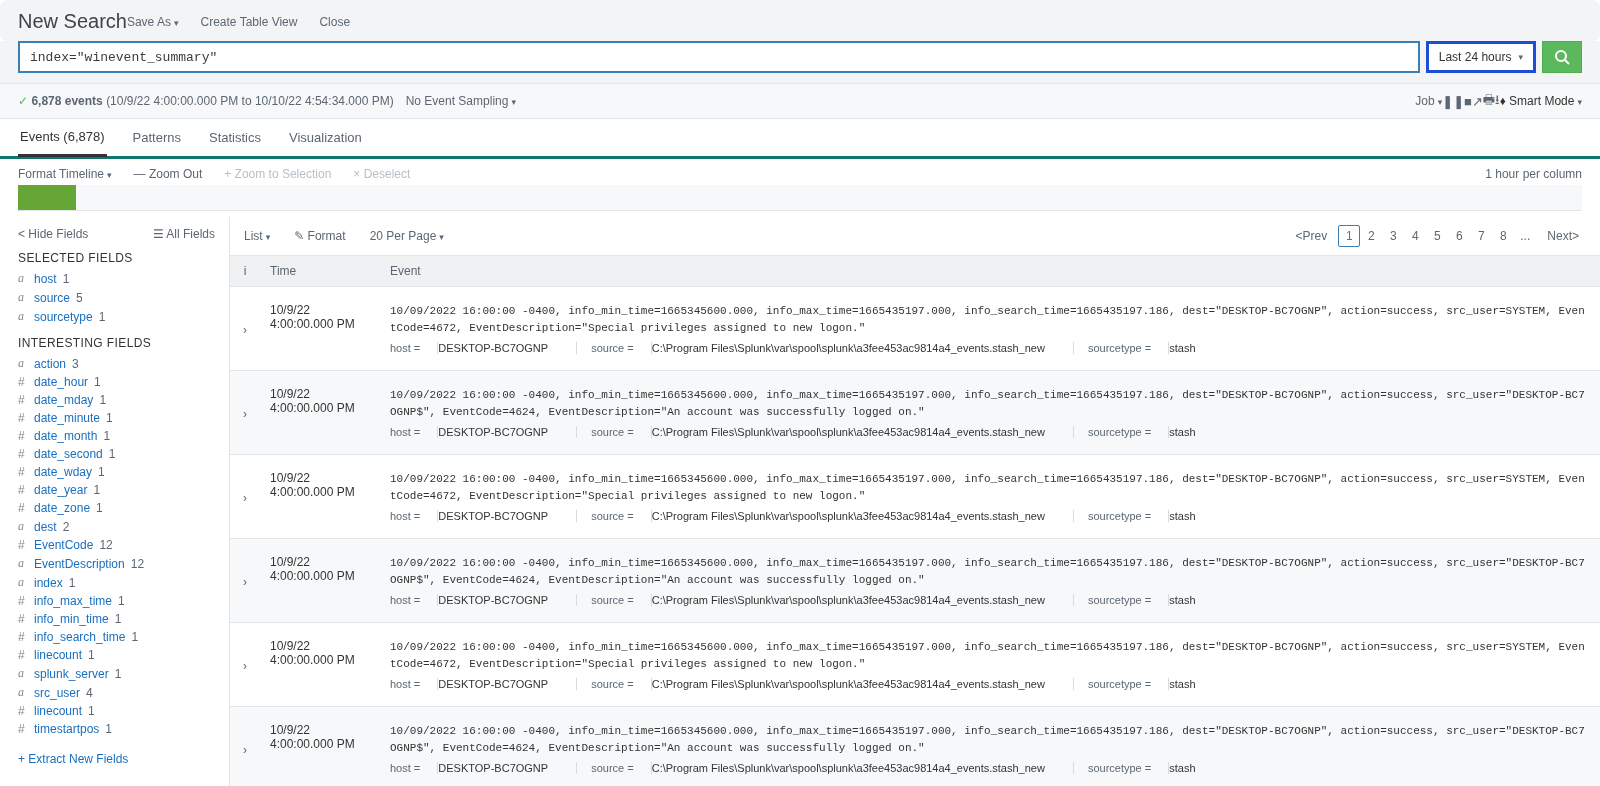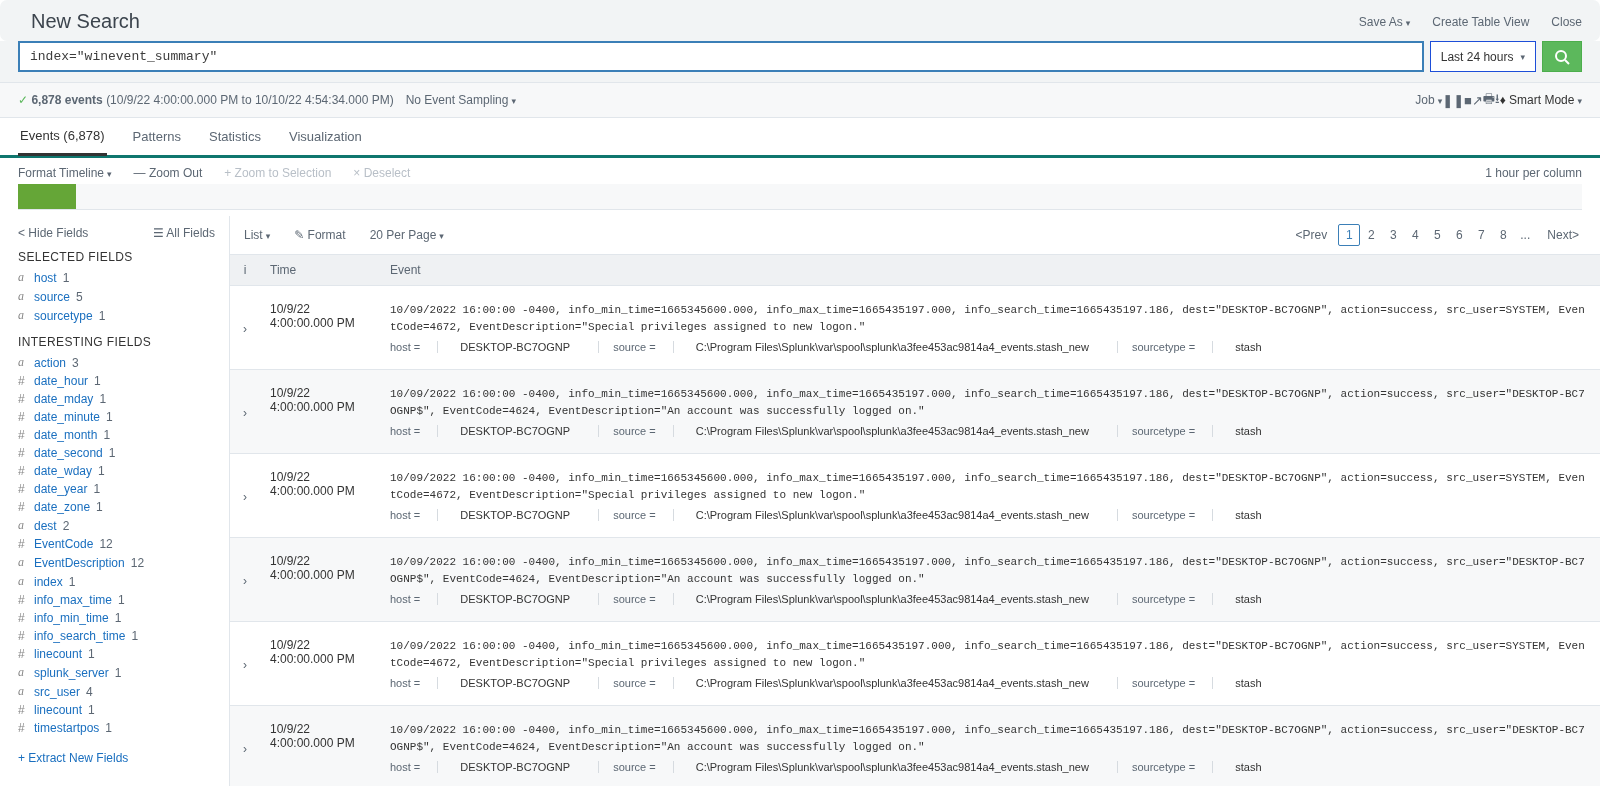--- a/index.html
+++ b/index.html
@@ -1,25 +1,25 @@
 <!DOCTYPE html>
 <html><head>
 <meta charset="utf-8">
 <style>
   * { box-sizing: border-box; margin: 0; padding: 0; }
   body { font-family: "Helvetica Neue", Arial, sans-serif; font-size: 12px; color: #333; background: #fff; }
 
-  .topbar { display: flex; align-items: center; justify-content: space-between; padding: 10px 18px 8px 31px; background: #f2f4f5; border-radius: 7px; }
+  .topbar { display: flex; align-items: center; justify-content: flex-start; padding: 10px 18px 8px 18px; background: #f2f4f5; border-radius: 7px; }
   .page-title { font-size: 20px; font-weight: 400; color: #3c444d; }
   .top-links { display: flex; gap: 22px; color: #5c6773; font-size: 12px; }
   .top-links span { cursor: pointer; }
 
   .search-row { display: flex; align-items: stretch; padding: 0 18px 10px 18px; gap: 6px; background: #f2f4f5; }
   .search-input { flex: 1; border: 2px solid #3b7fb7; padding: 6px 10px; font-family: "Consolas","Courier New",monospace; font-size: 13px; color: #3c3c3c; background: #fff; }
-  .time-picker { border: 1px solid #1d4ed8; background: #fff; color: #333; padding: 6px 10px; font-size: 12px; display: flex; align-items: center; gap: 4px; cursor: pointer; }
+  .time-picker { border: 3px solid #1d4ed8; background: #fff; color: #333; padding: 6px 10px; font-size: 12px; display: flex; align-items: center; gap: 4px; cursor: pointer; }
   .search-btn { background: #5cb85c; border: 1px solid #4cae4c; color: #fff; width: 40px; display: flex; align-items: center; justify-content: center; cursor: pointer; }
 
   .status-row { display: flex; align-items: center; justify-content: space-between; padding: 6px 18px; background: #f7f8f9; border-top: 1px solid #e1e6eb; border-bottom: 1px solid #e1e6eb; color: #5c6773; font-size: 12px; }
   .status-left { display: flex; align-items: center; gap: 12px; }
   .status-left .check { color: #5cb85c; }
   .status-right { display: flex; align-items: center; gap: 0; }
   .icon-btn { color: #5c6773; cursor: pointer; font-size: 13px; }
   .smart-mode { color: #333; }
 
   .tabs-row { display: flex; align-items: center; gap: 24px; padding: 0 18px; border-bottom: 3px solid #0f766e; }
@@ -64,21 +64,21 @@
   .ev-row.alt { background: #f7f8f9; }
   .ev-row .col-exp { color: #5c6773; cursor: pointer; padding-top: 2px; }
   .ev-row .col-time { color: #333; }
   .ev-row .col-time .d { color: #333; }
   .ev-row .col-time .t { color: #333; }
   .ev-row .raw { font-family: "Consolas","Courier New",monospace; font-size: 11px; color: #333; white-space: normal; word-break: break-all; line-height: 1.5; margin-bottom: 6px; }
   .ev-row .meta { display: flex; flex-wrap: wrap; gap: 14px; font-size: 11px; color: #5c6773; }
   .ev-row .meta span { border-right: 1px solid #d6dbe0; padding-right: 14px; }
   .ev-row .meta span:last-child { border-right: none; }
   .ev-row .meta .k { color: #5c6773; }
-  .ev-row .meta .v { color: #333; margin-left: 22px; }
+  .ev-row .meta .v { color: #333; }
 
   .chev::after { content: "▾"; font-size: 9px; margin-left: 3px; color: #5c6773; }
 </style>
 </head>
 <body>
 
 <div class="topbar">
   <div class="page-title">New Search</div>
   <div class="top-links">
     <span class="chev">Save As</span>

